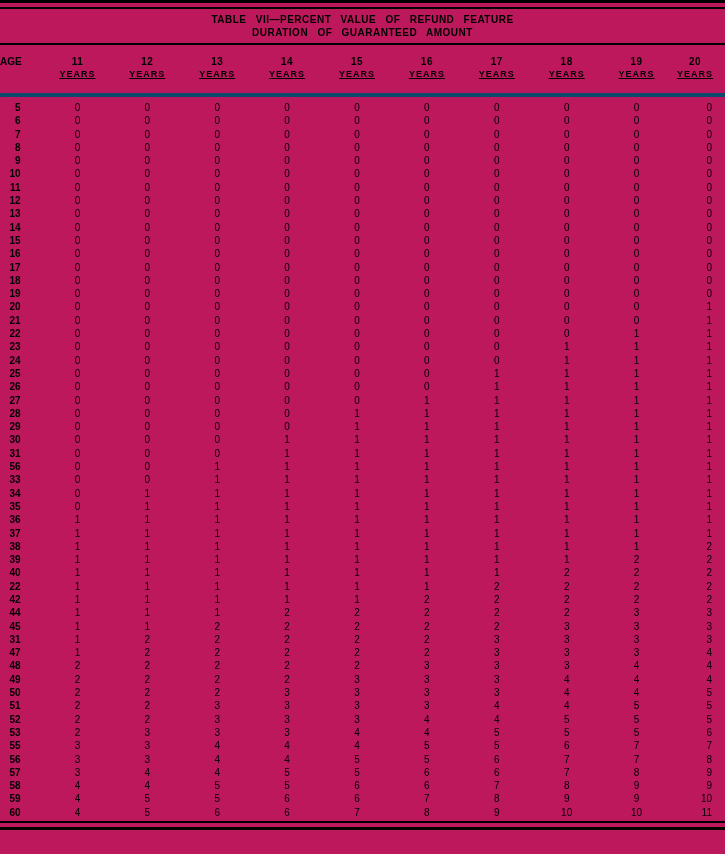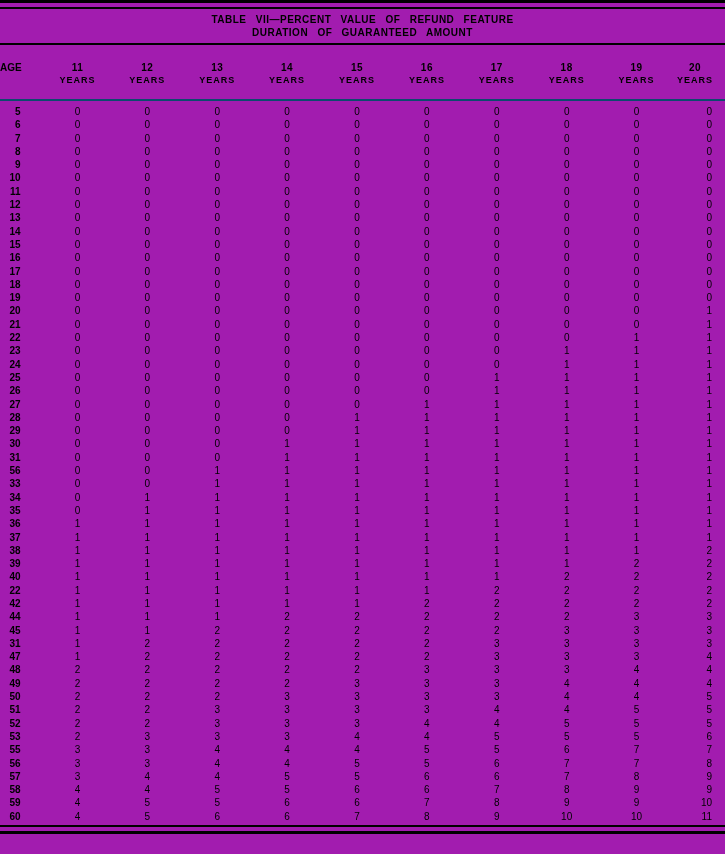--- a/index.html
+++ b/index.html
@@ -2,21 +2,21 @@
 <html><head>
 <meta charset="utf-8">
 <style>
   html, body { margin: 0; padding: 0; }
   body {
     width: 725px; height: 854px;
     background: #ffffff; color: #000000;
     font-family: "Liberation Sans", sans-serif;
     overflow: hidden;
   }
-  .page { position: relative; width: 725px; height: 854px; background: #a21caf; }
+  .page { position: relative; width: 725px; height: 854px; background: #be185d; }
 
   .rule { background: #000000; width: 725px; }
   .rule-3 { height: 3px; }
   .rule-2 { height: 2px; }
   .gap-4 { height: 4px; }
 
   .title-block { margin-top: 4px; text-align: center; }
   .title-line {
     font-size: 10px; font-weight: bold; line-height: 13px;
     letter-spacing: 0.5px; word-spacing: 6px; white-space: nowrap;
@@ -24,30 +24,30 @@
 
   table {
     width: 725px; border-collapse: collapse; table-layout: fixed;
     margin-top: 4px; border-top: 2px solid #000;
   }
   col.c-age  { width: 42.5px; }
   col.c-year { width: 69.9px; }
   col.c-last { width: auto; }
 
   thead th {
-    border-bottom: 2px solid #0c4a6e;
-    height: 38px; vertical-align: top; padding: 16px 0 0 0;
+    border-bottom: 4px solid #0c4a6e;
+    height: 38px; vertical-align: top; padding: 10px 0 0 0;
     font-size: 10px; font-weight: bold; line-height: 13px;
   }
   th.age-h { text-align: left; }
   th.year-h { text-align: center; }
   th.year-h.last { text-align: right; padding-right: 12px; }
   th.year-h.last .hwrap { display: inline-block; text-align: center; }
   .ynum { font-size: 10px; letter-spacing: 0.5px; }
-  .ysub { font-size: 9px; letter-spacing: 1px; }
+  .ysub { font-size: 9px; letter-spacing: 1px; text-decoration: underline; }
 
   tbody td {
     height: 13.3px; line-height: 13.3px; font-size: 10px;
     padding: 0; text-align: center; font-weight: normal;
     overflow: hidden; white-space: nowrap;
   }
   tbody td.age { text-align: right; padding-right: 22px; font-weight: bold; }
   tbody td.last { text-align: right; padding-right: 13px; }
   tbody tr.first td { padding-top: 4px; }
 

